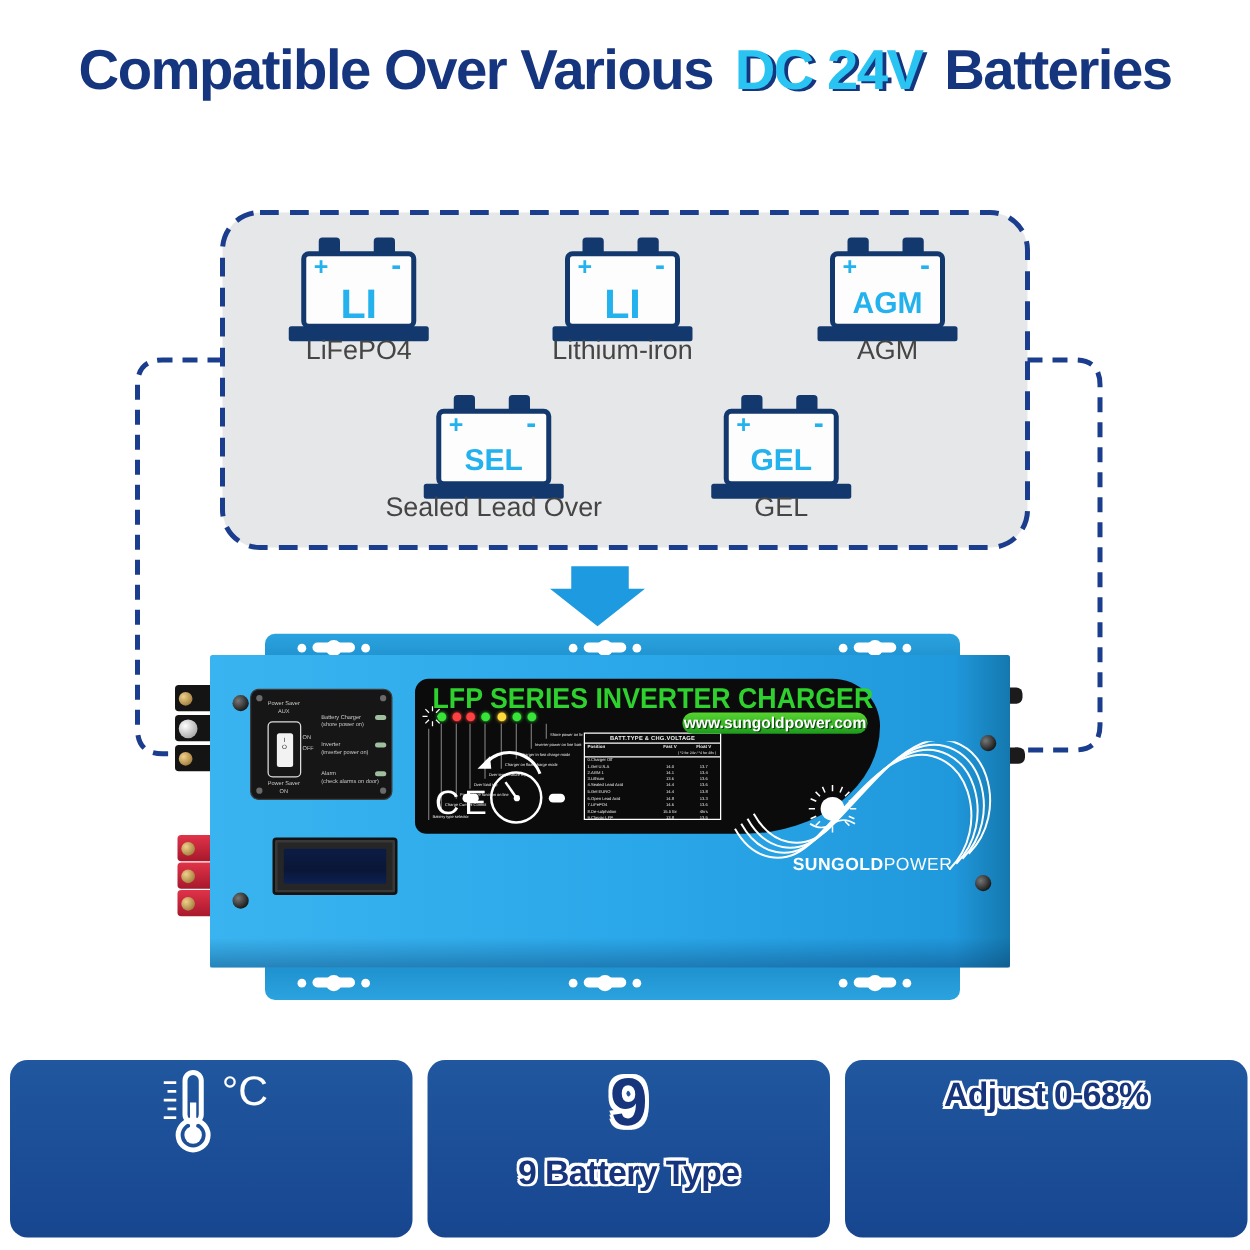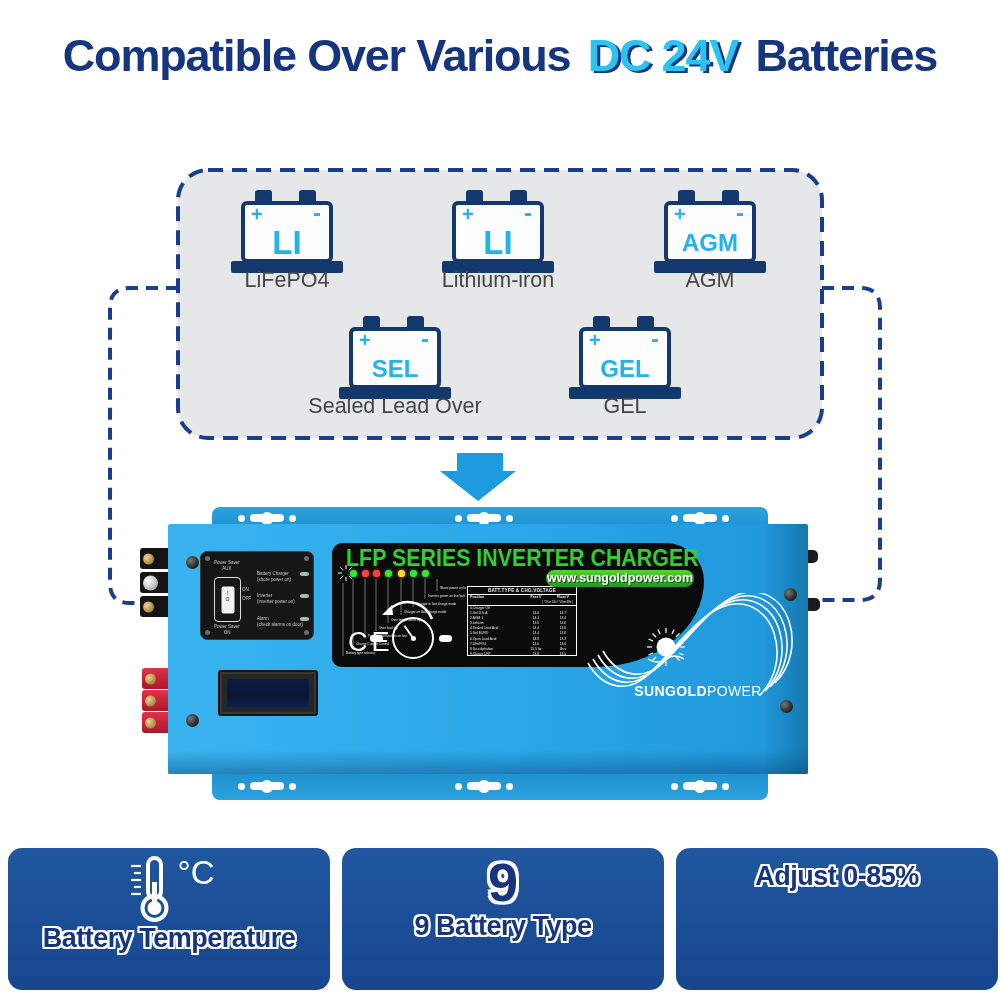--- a/index.html
+++ b/index.html
@@ -440,23 +440,22 @@
           <line x1="11" y1="35" x2="18" y2="35"></line>
         <line x1="8" y1="42" x2="18" y2="42"></line>
       </g>
       <rect x="25" y="6" width="13" height="40" rx="6.5" fill="none" stroke="#fff" stroke-width="4"></rect>
       <circle cx="31.5" cy="56" r="12" fill="none" stroke="#fff" stroke-width="4"></circle>
       <circle cx="31.5" cy="56" r="7" fill="#fff"></circle>
       <rect x="29" y="30" width="5" height="26" fill="#fff"></rect>
     </svg>
     <span class="funit">°C</span>
   </div>
-  <div class="ftext">Battery Temperature</div>
 </div>
 
 <div class="feat" style="left:342px">
   <div class="fstat">9</div>
-  <div class="ftext" style="">9 Battery Type</div>
+  <div class="ftext" style="margin-top:12px">9 Battery Type</div>
 </div>
 
 <div class="feat" style="left:676px">
-  <div class="ftext" style="margin-top:14px">Adjust 0-85%</div>
+  <div class="ftext" style="margin-top:14px">Adjust 0-68%</div>
 </div>
 
 </body></html>

